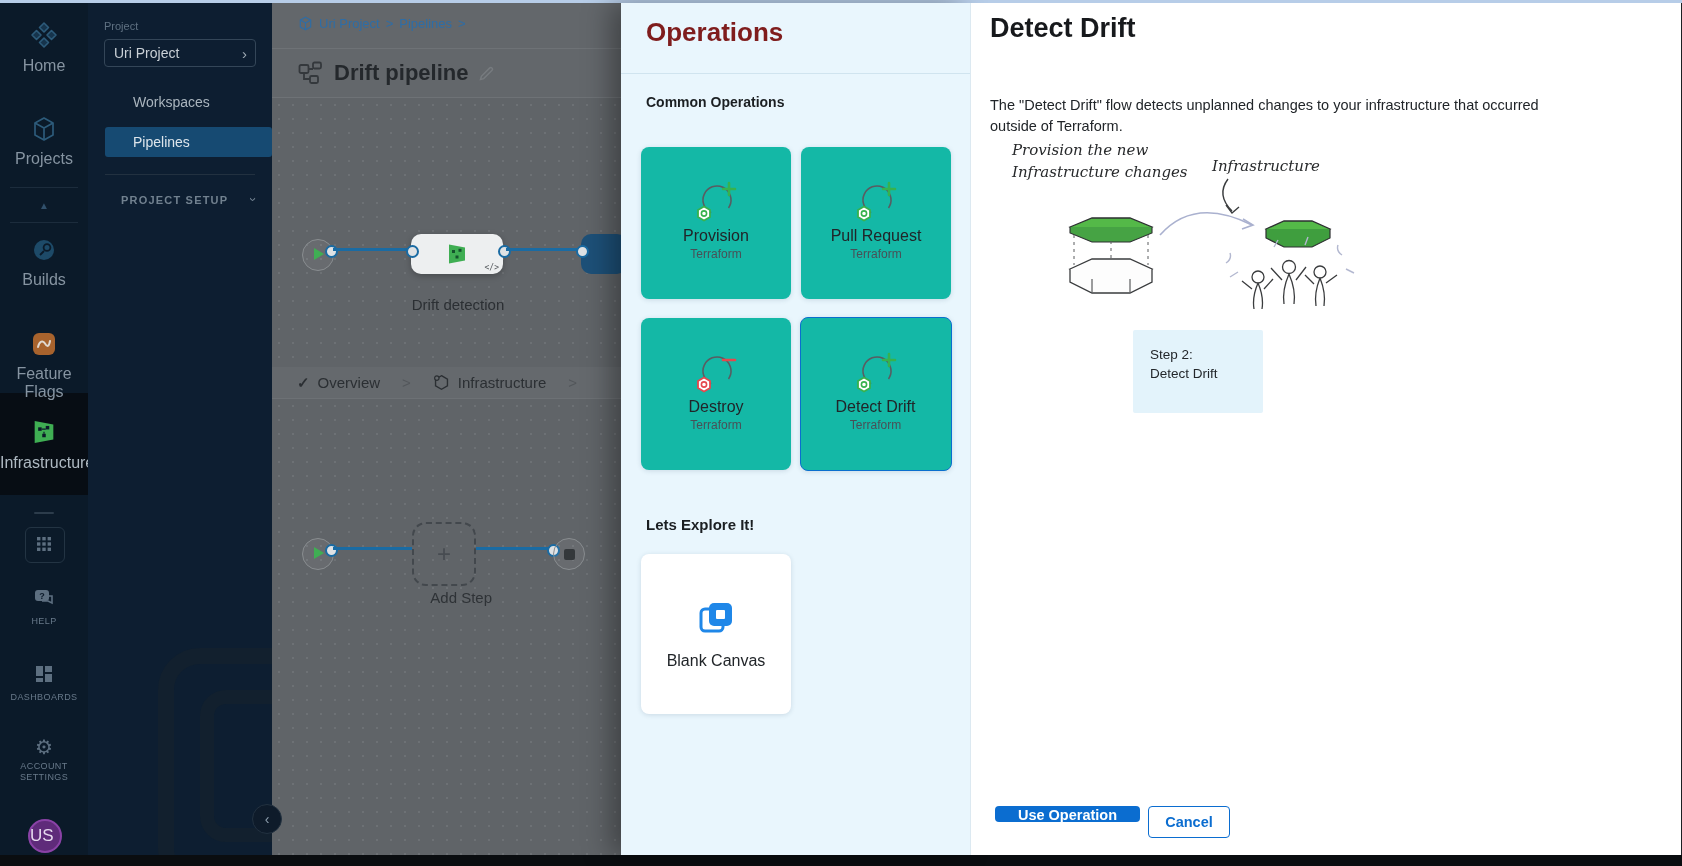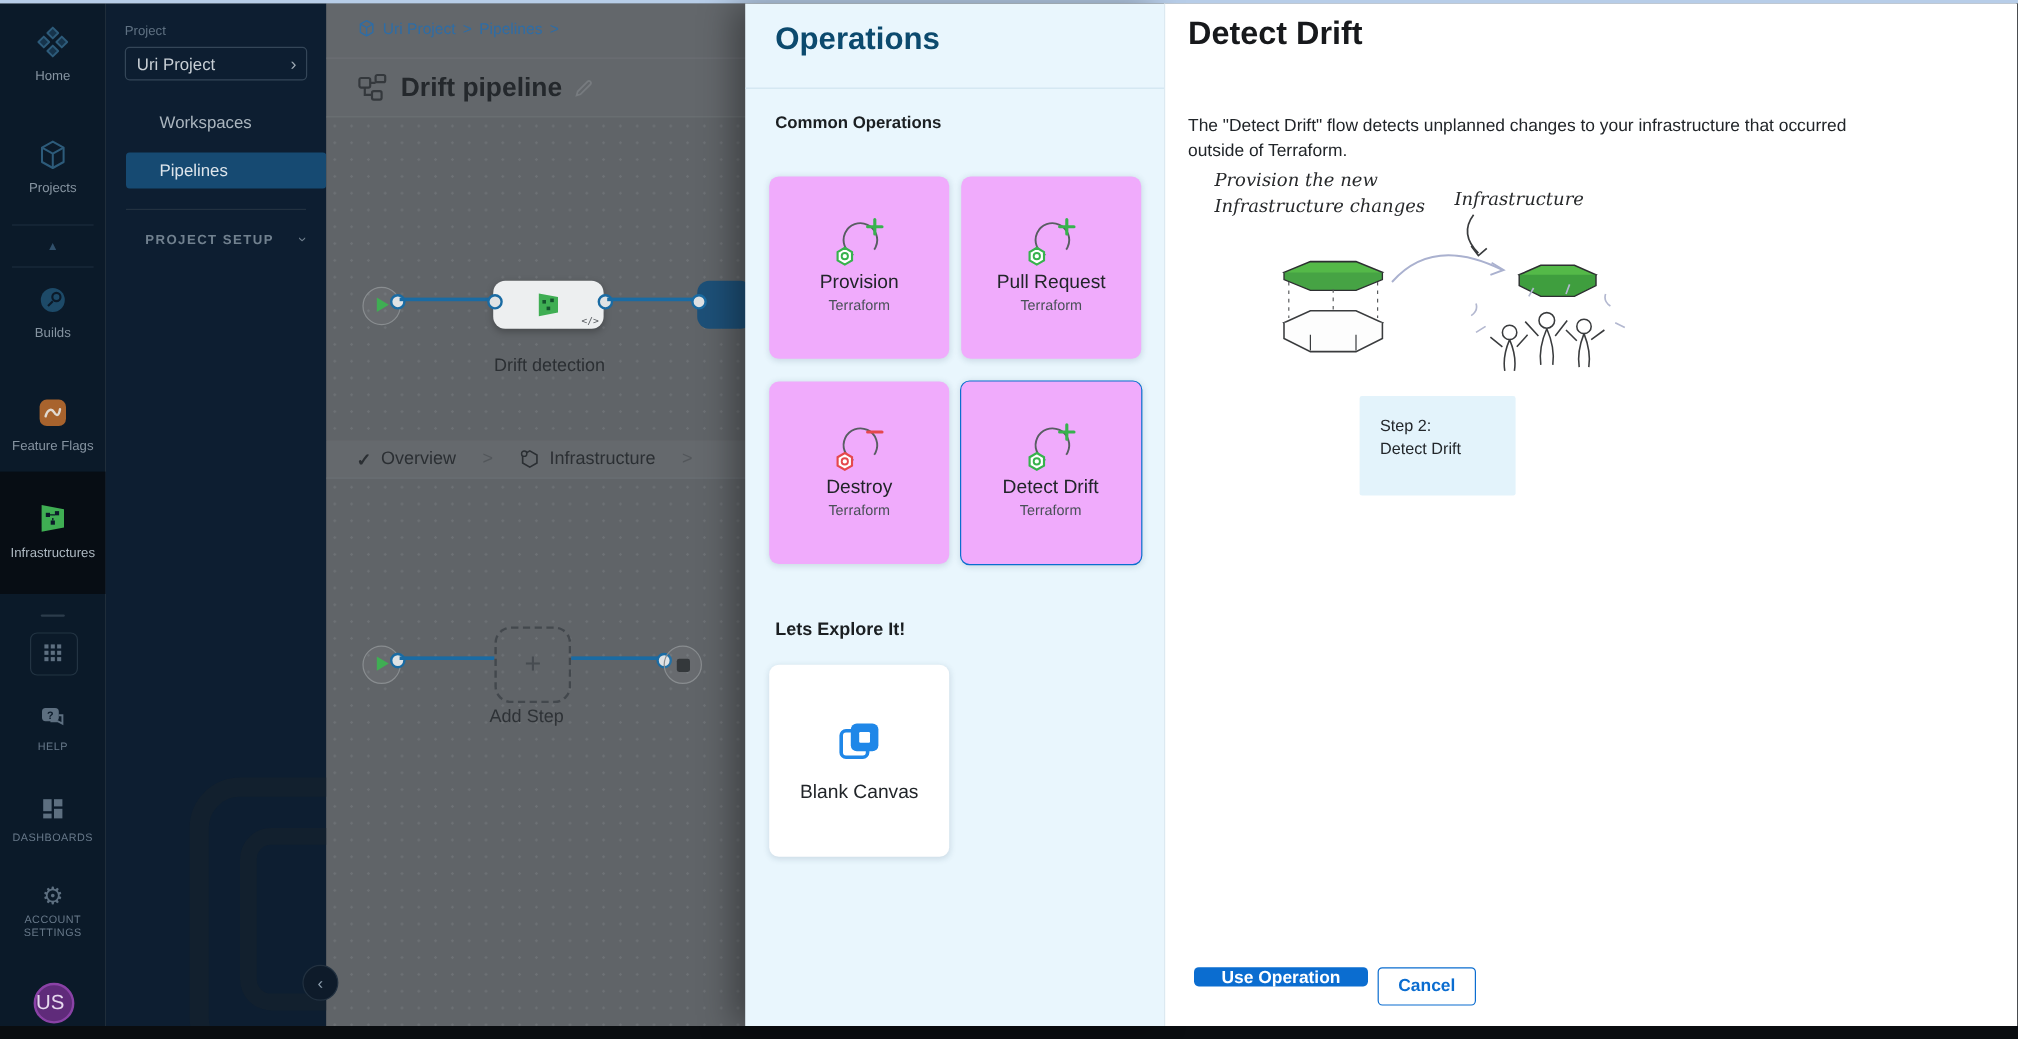--- a/index.html
+++ b/index.html
@@ -8,21 +8,21 @@
   .abs{position:absolute;}
 
   
   .topstrip{left:0;top:0;width:1682px;height:3px;background:#b7cde8;}
   .bottomstrip{left:0;top:855px;width:1682px;height:11px;background:#0a0d10;}
   .rightstrip{left:1680px;top:3px;width:2px;height:852px;background:#1d2125;}
 
   
   .rail{left:0;top:3px;width:88px;height:852px;background:#0b1a29;}
   .rail-item{position:absolute;left:0;width:88px;text-align:center;cursor:pointer;}
-  .rail-label{display:block;font-size:11px;color:#8694a1;margin-top:4px;}
+  .rail-label{display:block;font-size:16px;color:#8694a1;margin-top:4px;}
   .rail-label.caps{font-size:9px;color:#68798a;letter-spacing:.4px;line-height:11px;}
   .rail-divider{position:absolute;left:10px;width:68px;height:1px;background:#1c2c3c;}
   .rail-tri{position:absolute;left:0;width:88px;text-align:center;color:#31506b;font-size:10px;}
   .infra-active{position:absolute;left:0;top:390px;width:88px;height:102px;background:#070d14;}
   .mini-div{position:absolute;left:34px;top:509px;width:20px;height:2px;background:#2c3c4b;border-radius:1px;}
   .gridbox{position:absolute;left:25px;top:524px;width:38px;height:34px;border:1px solid #233443;border-radius:6px;cursor:pointer;}
   .gear-glyph{font-size:20px;color:#5d6f80;line-height:20px;display:block;}
   .avatar{position:absolute;left:28px;top:816px;width:30px;height:30px;border-radius:50%;
           background:#5f2b7a;border:2px solid #8a42a6;color:#e6d9ee;font-size:17px;font-weight:normal;
           display:flex;align-items:center;justify-content:flex-start;cursor:pointer;}
@@ -82,29 +82,29 @@
   .tab-item{display:flex;align-items:center;gap:8px;font-size:15px;color:#2b2f33;cursor:pointer;}
   .tab-sep{color:#53575b;font-size:15px;margin:0 22px;}
   .check{color:#2b2f33;font-size:15px;font-weight:bold;}
 
   .dashedbox{position:absolute;left:140px;top:123px;width:60px;height:60px;border:2px dashed #43484d;
              border-radius:14px;display:flex;align-items:center;justify-content:center;cursor:pointer;}
   .dashedbox .plus{font-size:24px;color:#474c51;font-weight:300;}
   .stopc{position:absolute;left:281px;top:139px;width:30px;height:30px;border:1.5px solid #898d90;border-radius:50%;
          background:rgba(255,255,255,.05);display:flex;align-items:center;justify-content:center;}
   .stopc .sq{width:11px;height:11px;background:#34383b;border-radius:2px;}
-  .addstep-label{position:absolute;left:136px;top:190px;width:100px;text-align:left;font-size:15px;color:#2e3236;}
+  .addstep-label{position:absolute;left:120px;top:190px;width:100px;text-align:right;font-size:15px;color:#2e3236;}
 
   
   .drawer{left:621px;top:3px;width:349px;height:852px;background:#e9f6fd;z-index:2;
           box-shadow:-10px 0 26px rgba(0,0,0,.35);}
-  .drawer h1{position:absolute;left:25px;top:14px;margin:0;font-size:26px;color:#0c4a6e;}
+  .drawer h1{position:absolute;left:25px;top:14px;margin:0;font-size:26px;color:#7f1d1d;}
   .drawer .hr{position:absolute;left:0;top:70px;width:349px;height:1px;background:#d0e4ef;}
   .sec-label{position:absolute;font-size:14px;font-weight:bold;color:#1b1f22;}
-  .opcard{position:absolute;width:150px;height:152px;background:#f0abfc;border-radius:8px;
+  .opcard{position:absolute;width:150px;height:152px;background:#14b8a6;border-radius:8px;
           box-shadow:0 1px 5px rgba(30,60,90,.15);display:flex;flex-direction:column;align-items:center;cursor:pointer;}
   .opcard.selected{border:1.5px solid #0a6fce;margin:-1.5px;}
   .opcard .icon{margin-top:32px;}
   .opcard .t{font-size:16px;color:#212529;margin-top:4px;}
   .opcard .s{font-size:12px;color:#495057;margin-top:2px;}
   .blankcard{position:absolute;left:20px;top:551px;width:150px;height:160px;background:#fff;border-radius:8px;
              box-shadow:0 1px 5px rgba(30,60,90,.15);display:flex;flex-direction:column;align-items:center;cursor:pointer;}
   .blankcard .icon{margin-top:44px;}
   .blankcard .t{font-size:16px;color:#212529;margin-top:14px;}
 

